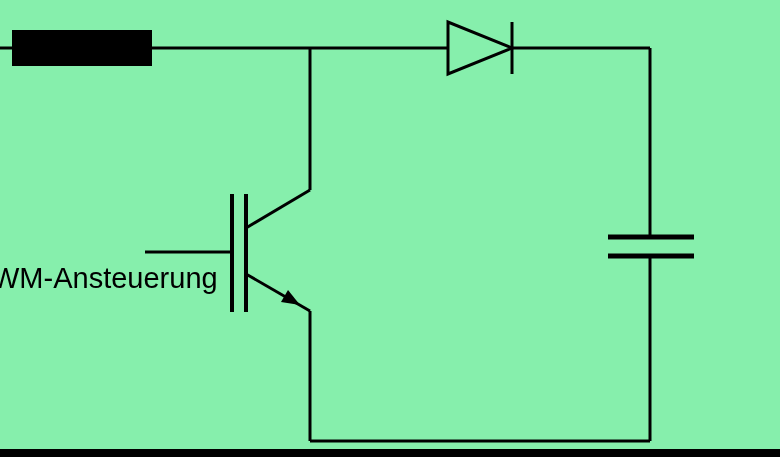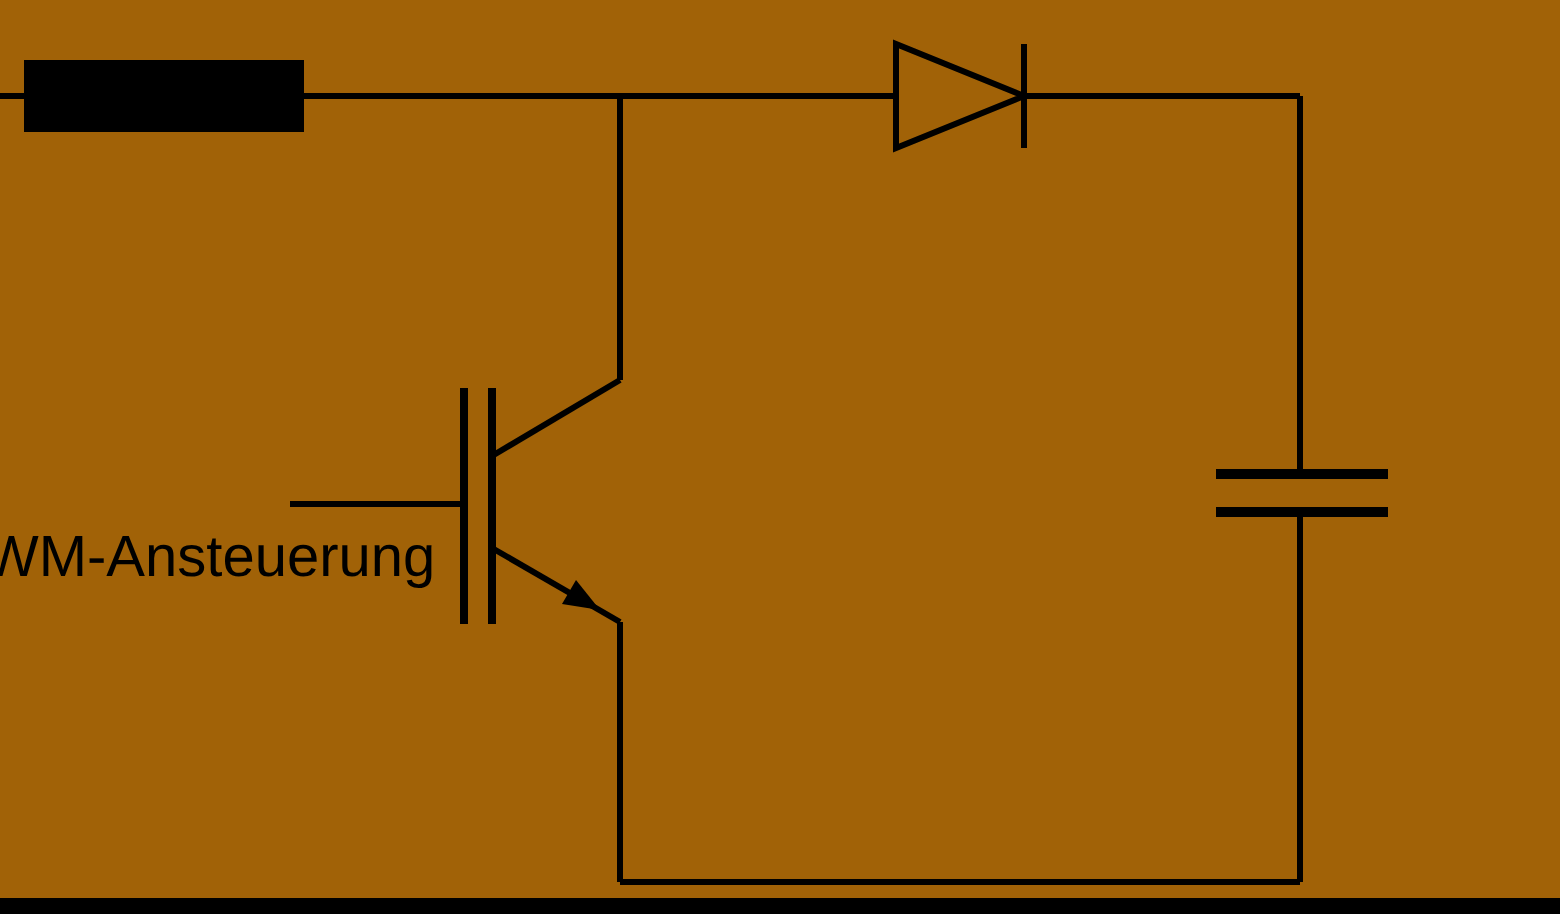--- a/index.html
+++ b/index.html
@@ -4,21 +4,21 @@
   <style>
     html, body {
       margin: 0;
       padding: 0;
       background: #ffffff;
     }
     .stage {
       position: relative;
       width: 780px;
       height: 457px;
-      background: #a16207;
+      background: #86efac;
       overflow: hidden;
     }
     svg { display: block; }
     .wire  { stroke: #000000; stroke-width: 3; fill: none; }
     .bar   { stroke: #000000; stroke-width: 4; fill: none; }
     .plate { stroke: #000000; stroke-width: 5; fill: none; }
     .lbl {
       font-family: "Liberation Sans", sans-serif;
       font-size: 29px;
       fill: #000000;

